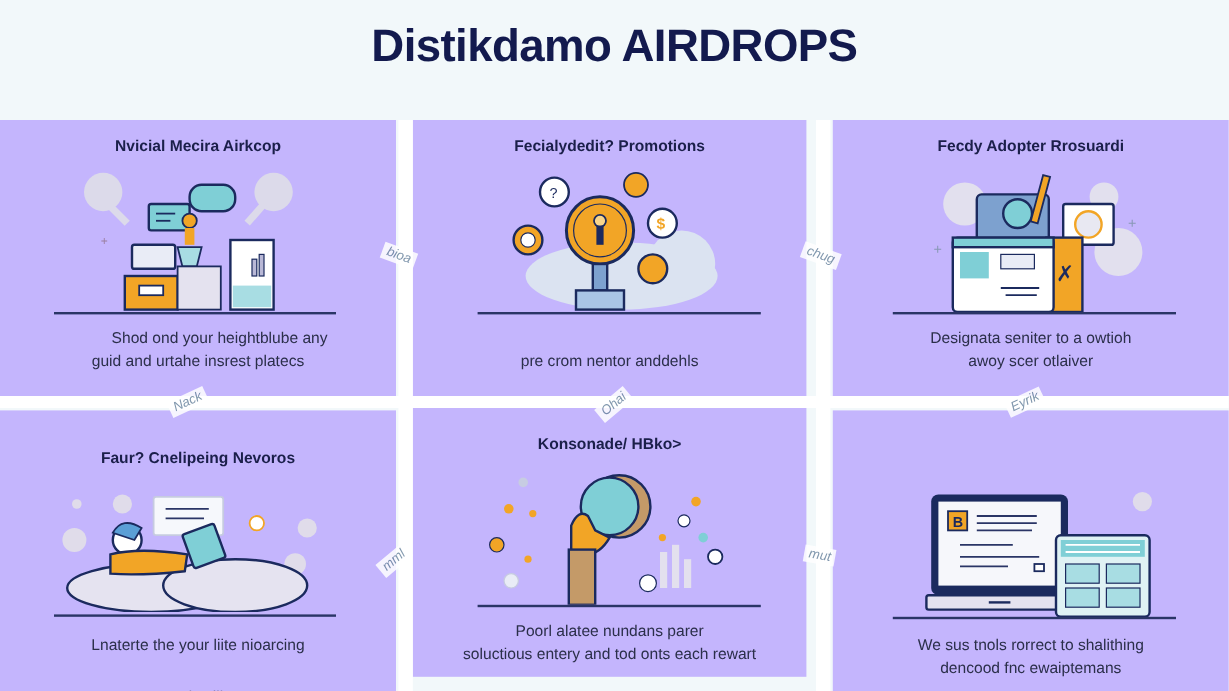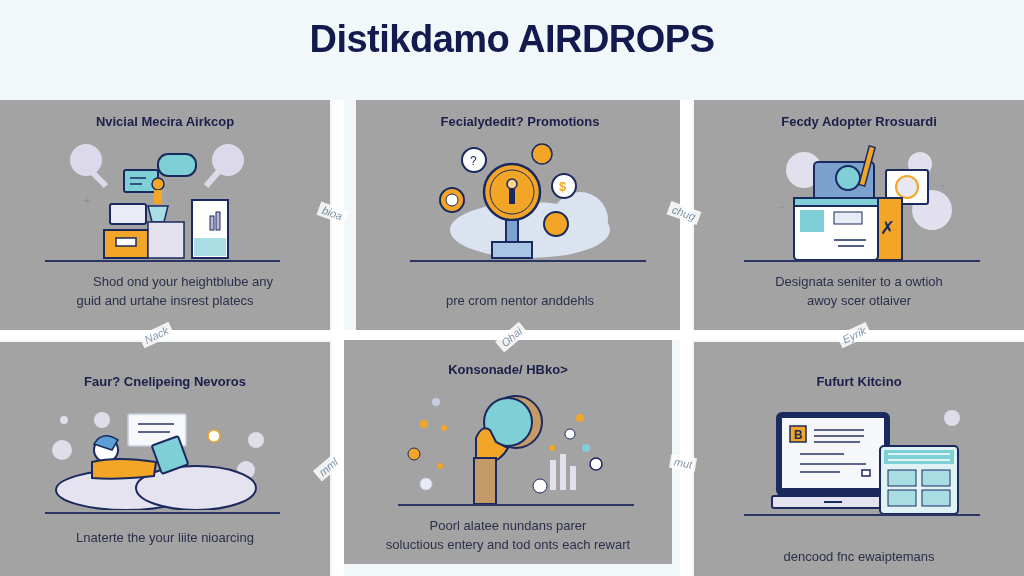--- a/index.html
+++ b/index.html
@@ -12,21 +12,21 @@
   }
   .page-title {
     position: absolute; left: 0; top: 18px; width: 1024px;
     text-align: center; font-size: 38px; font-weight: bold;
     color: #131a4e; letter-spacing: -0.5px;
   }
   .grid {
     position: absolute; left: 0; top: 100px; width: 1024px; height: 476px;
   }
   .panel {
-    position: absolute; background: #a3a3a3;
+    position: absolute; background: #c4b5fd;
   }
   .panel .title {
     position: absolute; left: 0; width: 100%; text-align: center;
     font-size: 13px; font-weight: bold; color: #1b1f4a;
   }
   .panel .desc {
     position: absolute; left: 0; width: 100%; text-align: center;
     font-size: 13px; line-height: 19px; color: #2b2f4a;
   }
   .panel .floor {
@@ -77,21 +77,21 @@
         <rect x="156" y="72" width="4" height="18" fill="#b9b8d6" stroke="#1b2a5e" stroke-width="1"></rect>
         <rect x="134" y="98" width="32" height="18" fill="#a8dde3"></rect>
         <text x="24" y="64" font-size="10" fill="#9a7fa0">+</text>
       </svg>
     </div>
     <div class="floor" style="left:45px;top:160px;width:235px;"></div>
     <div class="desc" style="top:172px;padding-left:36px;">Shod ond your heightblube any</div>
     <div class="desc" style="top:191px;">guid and urtahe insrest platecs</div>
   </div>
 
-  <div class="panel" style="left:344px;top:0;width:328px;height:230px;margin-left:12px;">
+  <div class="panel" style="left:344px;top:0;width:328px;height:230px;">
     <div class="title" style="top:14px;">Fecialydedit? Promotions</div>
     <div class="illus" style="left:74px;top:40px;">
       <svg width="200" height="120" viewBox="0 0 200 120">
         <ellipse cx="100" cy="90" rx="80" ry="28" fill="#dbe3f1"></ellipse>
         <circle cx="150" cy="80" r="28" fill="#dbe3f1"></circle>
         <circle cx="44" cy="20" r="12" fill="#ffffff" stroke="#1b2a5e" stroke-width="2"></circle>
         <text x="40" y="25" font-size="12" fill="#1b2a5e">?</text>
         <circle cx="112" cy="14" r="10" fill="#f2a526" stroke="#1b2a5e" stroke-width="1.5"></circle>
         <circle cx="134" cy="46" r="12" fill="#ffffff" stroke="#1b2a5e" stroke-width="2"></circle>
         <text x="129" y="51" font-size="13" fill="#f2a526" font-weight="bold">$</text>
@@ -189,21 +189,20 @@
         <path d="M76 50 Q82 36 90 42 L96 54 L108 60 Q100 74 88 74 L76 70 Z" fill="#f2a526" stroke="#1b2a5e" stroke-width="2"></path>
         <rect x="74" y="70" width="22" height="46" fill="#c49a68" stroke="#1b2a5e" stroke-width="2"></rect>
       </svg>
     </div>
     <div class="floor" style="left:54px;top:174px;width:236px;"></div>
     <div class="desc" style="top:186px;">Poorl alatee nundans parer</div>
     <div class="desc" style="top:205px;">soluctious entery and tod onts each rewart</div>
   </div>
 
   <div class="panel" style="left:694px;top:242px;width:330px;height:234px;">
-    <div class="title" style="top:32px;">Fufurt Kitcino</div>
     <div class="illus" style="left:76px;top:68px;">
       <svg width="200" height="110" viewBox="0 0 200 110">
         <circle cx="182" cy="8" r="8" fill="#e0dcea"></circle>
         <rect x="6" y="2" width="114" height="84" rx="6" fill="#1b2a5e"></rect>
         <rect x="12" y="8" width="102" height="70" fill="#f6f7fb"></rect>
         <rect x="20" y="16" width="16" height="16" fill="#f2a526" stroke="#1b2a5e" stroke-width="1.5"></rect>
         <text x="24" y="29" font-size="12" fill="#1b2a5e" font-weight="bold">B</text>
         <line x1="44" y1="20" x2="94" y2="20" stroke="#2a3566" stroke-width="1.5"></line>
         <line x1="44" y1="26" x2="94" y2="26" stroke="#2a3566" stroke-width="1.5"></line>
         <line x1="44" y1="32" x2="90" y2="32" stroke="#2a3566" stroke-width="1.5"></line>
@@ -217,20 +216,21 @@
         <rect x="114" y="40" width="70" height="14" fill="#7fcfd6"></rect>
         <line x1="118" y1="44" x2="180" y2="44" stroke="#ffffff" stroke-width="1.5"></line>
         <line x1="118" y1="50" x2="180" y2="50" stroke="#ffffff" stroke-width="1.5"></line>
         <rect x="118" y="60" width="28" height="16" fill="#a8dde3" stroke="#1b2a5e" stroke-width="1"></rect>
         <rect x="152" y="60" width="28" height="16" fill="#a8dde3" stroke="#1b2a5e" stroke-width="1"></rect>
         <rect x="118" y="80" width="28" height="16" fill="#a8dde3" stroke="#1b2a5e" stroke-width="1"></rect>
         <rect x="152" y="80" width="28" height="16" fill="#a8dde3" stroke="#1b2a5e" stroke-width="1"></rect>
       </svg>
     </div>
     <div class="floor" style="left:50px;top:172px;width:236px;"></div>
+    <div class="desc" style="top:186px;">We sus tnols rorrect to shalithing</div>
     <div class="desc" style="top:205px;">dencood fnc ewaiptemans</div>
   </div>
 
   <div class="divider-v" style="left:332px;top:0;height:476px;"></div>
   <div class="divider-v" style="left:680px;top:0;height:476px;"></div>
   <div class="divider-h" style="left:0;top:230px;width:1024px;"></div>
 
   <div class="tag" style="left:318px;top:106px;transform:rotate(20deg);">bioa</div>
   <div class="tag" style="left:668px;top:106px;transform:rotate(20deg);">chug</div>
   <div class="tag" style="left:140px;top:228px;transform:rotate(-25deg);">Nack</div>

